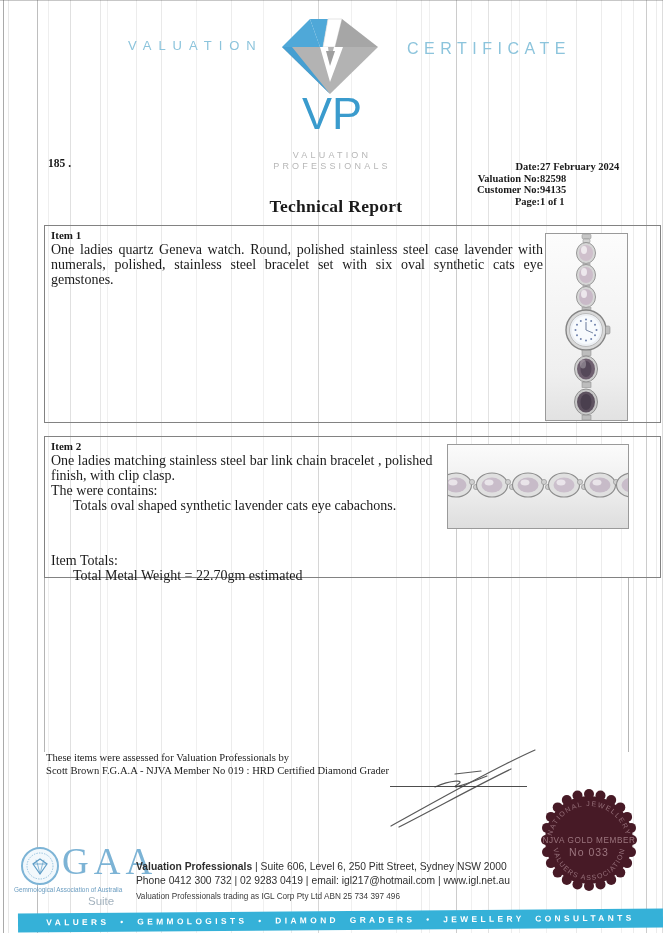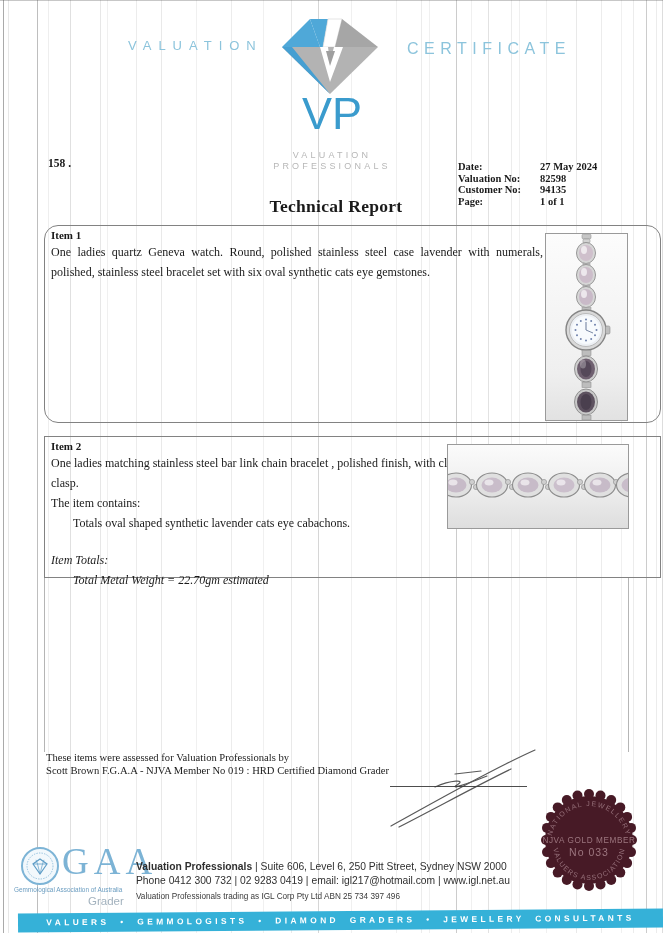--- a/index.html
+++ b/index.html
@@ -15,38 +15,38 @@
   .hdr-right{left:407px;top:40px;font-size:16px;letter-spacing:5.5px;}
   .diamond-logo{position:absolute;left:280px;top:14px;width:100px;height:82px;}
   .vp-initials{position:absolute;left:232px;top:92px;width:200px;text-align:center;
                font-family:"Liberation Sans",sans-serif;font-size:45px;color:#3a9bcd;line-height:44px;}
   .vp-sub{position:absolute;left:232px;width:200px;text-align:center;
           font-family:"Liberation Sans",sans-serif;font-size:9px;letter-spacing:3.2px;color:#b7b7b7;}
   .vp-sub1{top:150px;} .vp-sub2{top:161px;}
 
   .sheet-no{position:absolute;left:48px;top:157px;font-size:11.5px;font-weight:bold;}
 
-  .meta{position:absolute;left:458px;top:161px;font-size:10.5px;font-weight:bold;line-height:11.6px;}
+  .meta{position:absolute;left:458px;top:161px;font-size:10.5px;font-weight:bold;line-height:11.6px;text-align:right;}
   .meta-row{display:flex;}
   .meta-label{width:82px;}
   .meta-value{white-space:nowrap;}
 
   .report-title{position:absolute;left:0;top:196px;width:672px;text-align:center;
                 font-size:17.5px;font-weight:bold;letter-spacing:.3px;}
 
   .item-box{position:absolute;left:44px;width:615px;border:1px solid #828282;background:transparent;}
-  .box1{top:225px;height:196px;border-radius:14px;}
+  .box1{top:225px;height:196px;}
   .box2{top:436px;height:140px;}
   .box-pad{padding:3px 6px;}
   .item-head{font-size:11px;font-weight:bold;line-height:13px;}
-  .item-text{font-size:12px;line-height:20px;margin:0;}
+  .item-text{font-size:14px;line-height:15px;margin:0;}
   .just{width:492px;text-align:justify;}
   .w2{width:410px;}
   .indent{padding-left:22px;}
-  .totals{margin-top:17px;font-style:italic;}
+  .totals{margin-top:40px;}
   .totals .item-text{width:560px;}
 
   .photo{position:absolute;border:1px solid #9a9a9a;overflow:hidden;background:#f4f4f4;}
   .photo-watch{left:545px;top:233px;width:81px;height:186px;}
   .photo-bracelet{left:447px;top:444px;width:180px;height:83px;}
 
   .empty-box{position:absolute;left:44px;top:578px;width:583px;height:174px;
              border-left:1px solid rgba(90,90,90,.45);border-right:1px solid rgba(90,90,90,.45);}
 
   .assess{position:absolute;left:46px;top:751px;font-size:10.6px;line-height:13px;}
@@ -124,26 +124,26 @@
     <polygon points="2,33 98,33 50,80" fill="#b3b3b3"></polygon>
     <polygon points="2,33 12,33 50,80" fill="#459fd2"></polygon>
     <polygon points="40,33 48,33 50,48 54,33 63,33 50,68" fill="#ffffff"></polygon>
     <polygon points="46,37 55,37 50,52" fill="#9f9f9f"></polygon>
   </svg>
 
   <div class="vp-initials">VP</div>
   <div class="vp-sub vp-sub1">VALUATION</div>
   <div class="vp-sub vp-sub2">PROFESSIONALS</div>
 
-  <div class="sheet-no">158 .</div>
+  <div class="sheet-no">185 .</div>
 
   <div class="meta">
     <div class="meta-row">
       <span class="meta-label">Date:</span>
-      <span class="meta-value">27 May 2024</span>
+      <span class="meta-value">27 February 2024</span>
     </div>
     <div class="meta-row">
       <span class="meta-label">Valuation No:</span>
       <span class="meta-value">82598</span>
     </div>
     <div class="meta-row">
       <span class="meta-label">Customer No:</span>
       <span class="meta-value">94135</span>
     </div>
     <div class="meta-row">
@@ -221,21 +221,21 @@
         <ellipse cx="40" cy="168" rx="5.5" ry="8" fill="#4a3f4e"></ellipse>
         <rect x="36" y="181.5" width="9" height="4.5" fill="#bdbdbd" stroke="#949494" stroke-width="0.6"></rect>
       </g>
     </svg>
   </div>
 
   <div class="item-box box2">
     <div class="box-pad">
       <div class="item-head">Item 2</div>
       <p class="item-text w2">One ladies matching stainless steel bar link chain bracelet , polished finish, with clip clasp.</p>
-      <p class="item-text w2">The item contains:</p>
+      <p class="item-text w2">The were contains:</p>
       <p class="item-text w2 indent">Totals oval shaped synthetic lavender cats eye cabachons.</p>
       <div class="totals">
         <p class="item-text">Item Totals:</p>
         <p class="item-text indent">Total Metal Weight = 22.70gm estimated</p>
       </div>
     </div>
   </div>
 
   <div class="photo photo-bracelet">
     <svg width="180" height="83" viewBox="0 0 180 83">
@@ -309,21 +309,21 @@
 
   <svg class="gaa-emblem" viewBox="0 0 40 40">
     <circle cx="20" cy="20" r="18" fill="#f2f8fc" stroke="#7db4d6" stroke-width="2"></circle>
     <circle cx="20" cy="20" r="13" fill="none" stroke="#7db4d6" stroke-width="0.8" stroke-dasharray="1.4,1.2"></circle>
     <polygon points="20,13 27,18 20,28 13,18" fill="none" stroke="#5d9cc6" stroke-width="1.2"></polygon>
     <polyline points="13,18 27,18" fill="none" stroke="#5d9cc6" stroke-width="0.8"></polyline>
     <polyline points="16,13.8 17.5,18 20,28 22.5,18 24,13.8" fill="none" stroke="#5d9cc6" stroke-width="0.7"></polyline>
   </svg>
   <div class="gaa-acronym">GAA</div>
   <div class="gaa-subtitle">Gemmological Association of Australia</div>
-  <div class="gaa-member">Grader</div>
+  <div class="gaa-member">Suite</div>
 
   <div class="contact">
     <div>
       <b>Valuation Professionals</b>
       <span>|</span>
       <span>Suite 606, Level 6, 250 Pitt Street, Sydney NSW 2000</span>
     </div>
     <div>Phone 0412 300 732  |  02 9283 0419  |  email: igl217@hotmail.com  |  www.igl.net.au</div>
     <div class="small">Valuation Professionals trading as IGL Corp Pty Ltd  ABN 25 734 397 496</div>
   </div>

